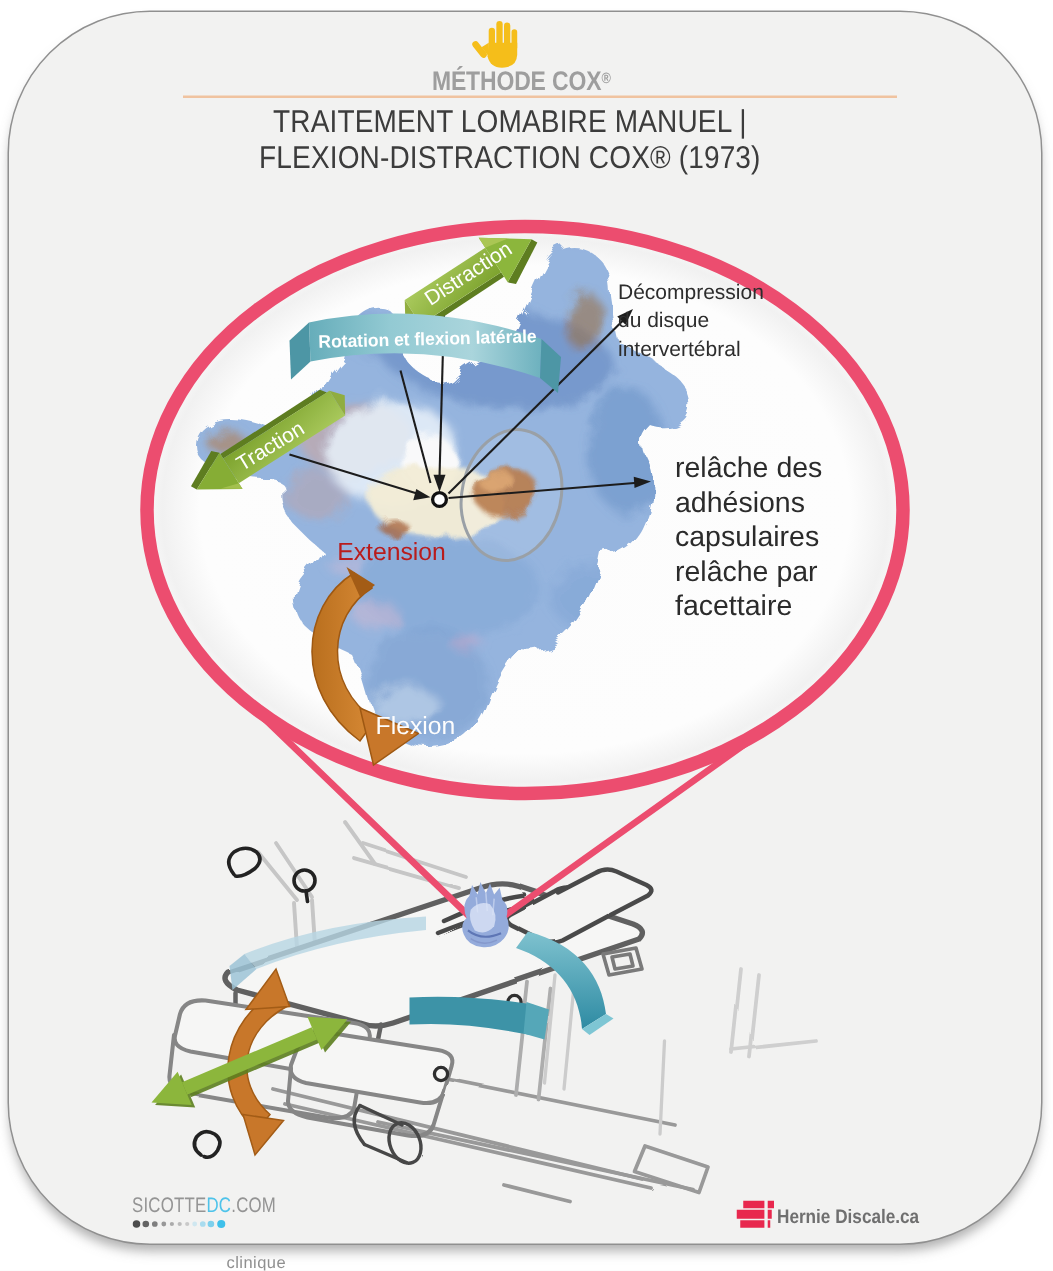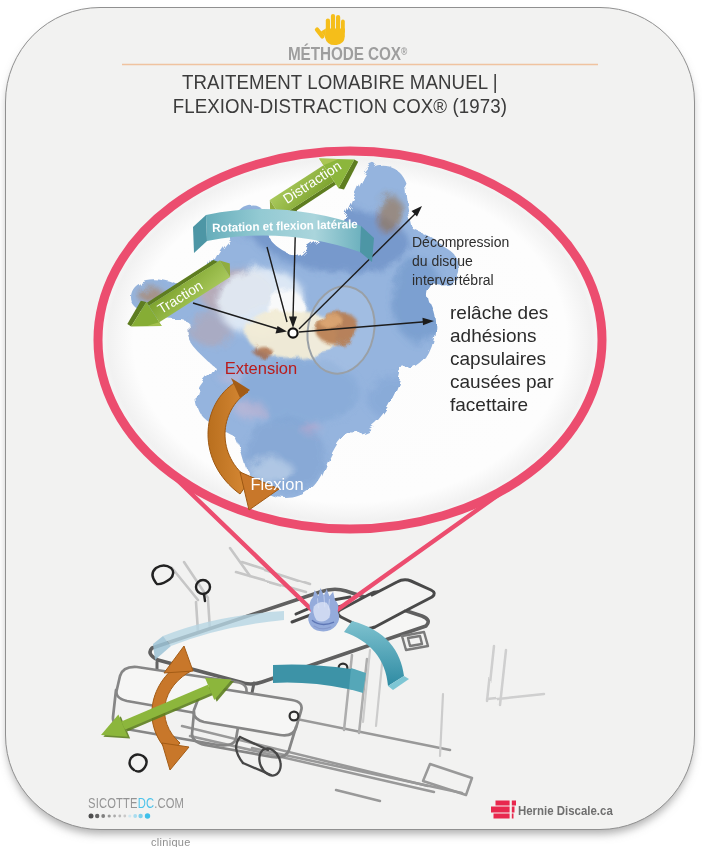--- a/index.html
+++ b/index.html
@@ -26,21 +26,21 @@
     color:#fff; font-size:14px; transform:rotate(-33deg); transform-origin:center; }
   .lbl-traction { left:132px; top:289px; width:96px; text-align:center;
     color:#fff; font-size:14px; transform:rotate(-31.5deg); transform-origin:center; }
   .lbl-ribbon { left:196px; top:219px; width:178px; text-align:center;
     color:#fff; font-size:12px; font-weight:bold; transform:rotate(-1.5deg) scaleX(.97); }
   .lbl-extension { left:200px; top:359px; width:122px; text-align:center;
     color:#b91c1c; font-size:16.5px; }
   .lbl-flexion { left:232px; top:475px; width:90px; text-align:center;
     color:#fdfdfd; font-size:16.5px; }
 
-  .anno-decomp { left:412px; top:185px; color:#2d2d2d; font-size:14px; line-height:19px;margin-top:48px; }
+  .anno-decomp { left:412px; top:185px; color:#2d2d2d; font-size:14px; line-height:19px; }
   .anno-relache { left:450px; top:301px; color:#2b2b2b; font-size:19px; line-height:23px; }
 
   
   .sicotte { left:88px; top:795px; font-size:14px; color:#949494; letter-spacing:.2px;
     transform:scaleX(.8); transform-origin:0 0; }
   .sicotte .dc { color:#4ec3ea; }
   .clinique { left:151px; top:808px; font-size:11px; color:#8f8f8f; letter-spacing:.3px;margin-top:28px; }
   .hernie { left:518px; top:803px; font-size:13px; font-weight:bold; color:#6f6f6f; letter-spacing:0;
     transform:scaleX(.88); transform-origin:0 0; }
 </style>
@@ -354,21 +354,21 @@
 
   <div class="txt anno-decomp">
     <div>Décompression</div>
     <div>du disque</div>
     <div>intervertébral</div>
   </div>
   <div class="txt anno-relache">
     <div>relâche des</div>
     <div>adhésions</div>
     <div>capsulaires</div>
-    <div>causées par</div>
+    <div>relâche par</div>
     <div>facettaire</div>
   </div>
 
   <div class="txt sicotte"><span>SICOTTE</span><span class="dc">DC</span><span>.COM</span></div>
   <svg class="txt" style="left:88px; top:811px; width:70px; height:10px;" viewBox="0 0 70 10">
     <circle cx="3" cy="5" r="2.5" fill="#4d4d4d"></circle>
     <circle cx="9.2" cy="5" r="2.2" fill="#646464"></circle>
     <circle cx="15.2" cy="5" r="1.9" fill="#7f7f7f"></circle>
     <circle cx="21.2" cy="5" r="1.6" fill="#989898"></circle>
     <circle cx="26.6" cy="5" r="1.4" fill="#ababab"></circle>

